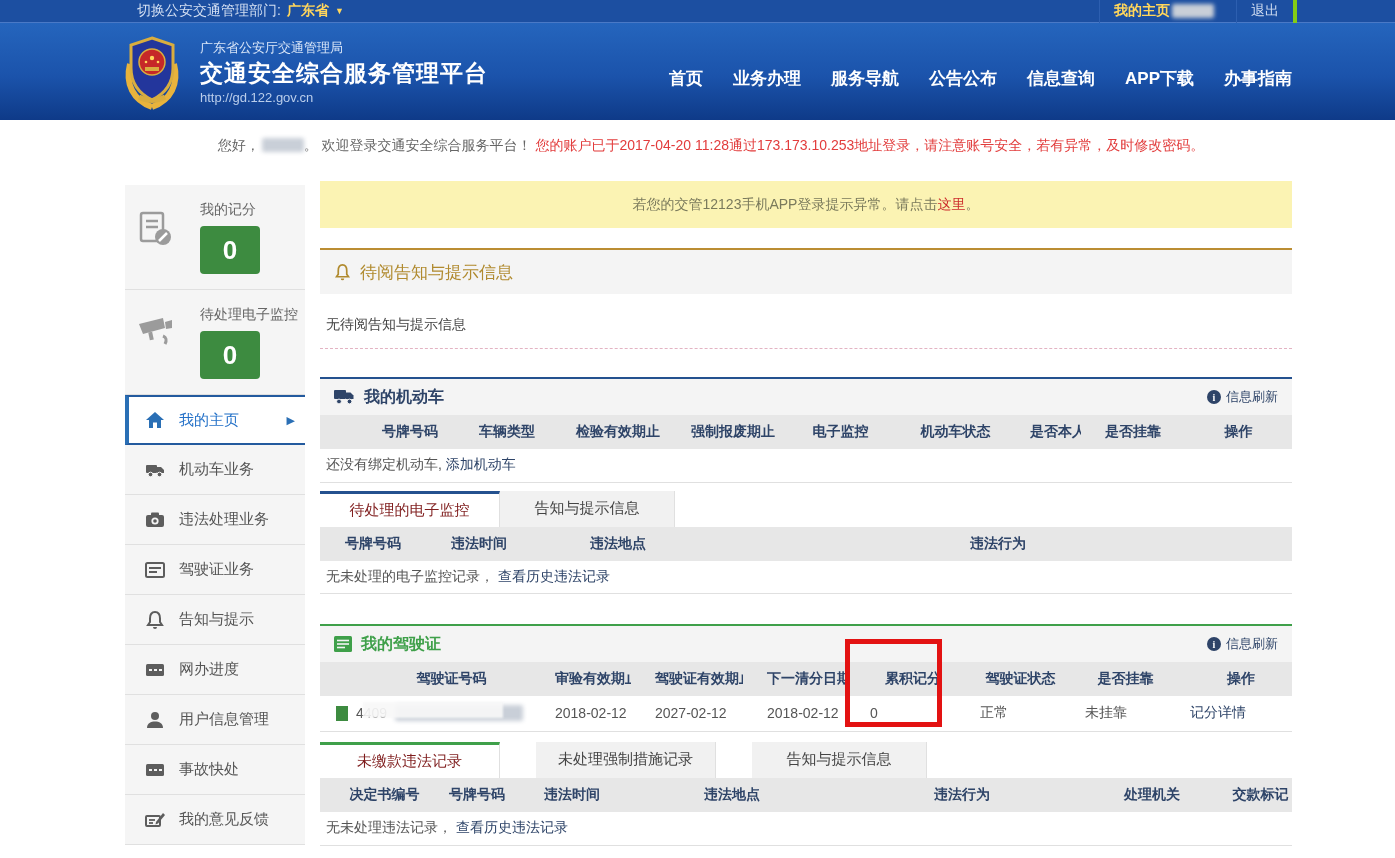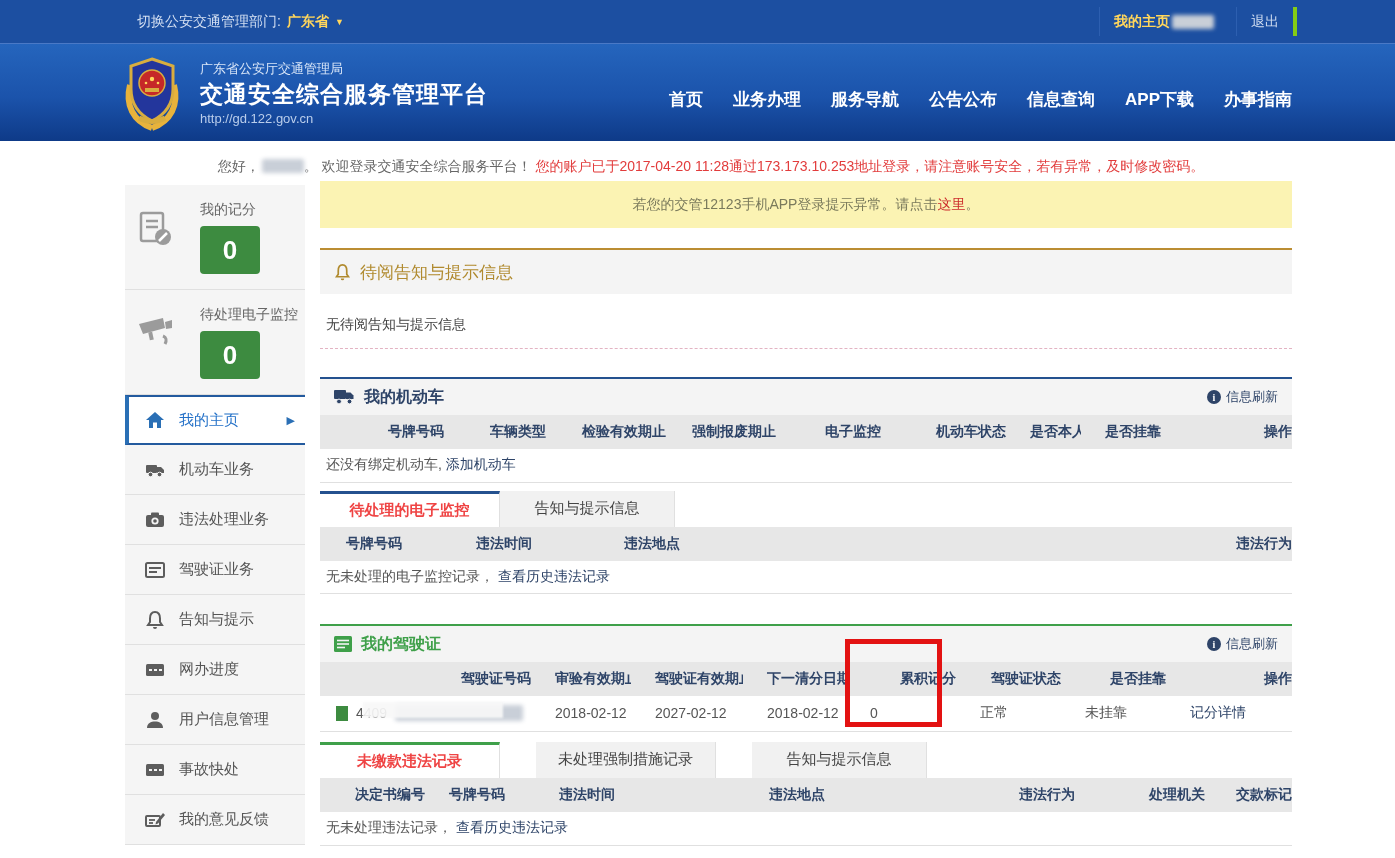--- a/index.html
+++ b/index.html
@@ -3,21 +3,21 @@
 <meta charset="utf-8">
 <style>
   * { margin:0; padding:0; box-sizing:border-box; }
   html,body { width:1395px; height:858px; }
   body {
     font-family:"Liberation Sans","DejaVu Sans",sans-serif;
     background:#fff; color:#555; position:relative; overflow:hidden;
   }
   
   .topbar {
-    height:44px; background:#1c4fa1; border-bottom:1px solid #4a79c6;
+    height:23px; background:#1c4fa1; border-bottom:1px solid #4a79c6;
     display:flex; align-items:center; justify-content:space-between;
     padding:0 98px 0 137px; font-size:14px; color:#d3dff2;
   }
   .topbar-left { display:flex; align-items:center; gap:6px; cursor:pointer; }
   .region { color:#ffd65c; font-weight:bold; }
   .caret { color:#ffd65c; font-size:9px; }
   .topbar-right { display:flex; align-items:stretch; height:29px; }
   .topbar-cell {
     display:flex; align-items:center; padding:0 14px;
     border-left:1px solid #2d5fb0; cursor:pointer;
@@ -100,41 +100,41 @@
     display:flex; align-items:center; justify-content:center;
   }
   .notices-body {
     padding:22px 0 14px 6px; font-size:14px; color:#444;
     border-bottom:1px dashed #e3b3c3;
   }
   
   table { width:100%; border-collapse:collapse; table-layout:fixed; }
   th {
     background:#e7e7e7; height:34px; font-size:14px; color:#2e4468;
-    text-align:right; padding-left:24px; font-weight:bold; white-space:nowrap; overflow:hidden;
+    text-align:center; padding-left:24px; font-weight:bold; white-space:nowrap; overflow:hidden;
   }
   th.pad-lg { padding-left:56px; }
   th.pad-lic { padding-left:52px; }
   td { height:33px; font-size:14px; color:#555; border-bottom:1px solid #e0e0e0; }
   td.empty-cell { padding-left:6px; }
   a.tbl-link { color:#2e4468; text-decoration:none; cursor:pointer; }
   .lic-cell { display:flex; align-items:center; gap:8px; padding-left:16px; }
   .lic-square { width:12px; height:15px; background:#3d8b40; flex:0 0 auto; }
   .redacted.lic { width:128px; height:16px; }
   td.pad { padding-left:24px; }
   
   .tabbar { margin-top:8px; display:flex; }
   .tabbar.t2 { margin-top:10px;gap:36px; }
   .tab {
     width:180px; height:36px; background:#f1f1f1; border-right:1px solid #e0e0e0;
     display:flex; align-items:center; justify-content:center;
     font-size:15px; color:#444; cursor:pointer;
   }
   .tab.w175 { width:175px; }
-  .tab.active { background:#fff; color:#ef4444;font-weight:bold; }
+  .tab.active { background:#fff; color:#7f1d1d; }
   .tab.active.navy  { border-top:3px solid #24518f; }
   .tab.active.green { border-top:3px solid #3fa04a; }
   
   .annotation-box {
     position:absolute; left:845px; top:639px; width:97px; height:88px;
     border:5px solid #e31212; pointer-events:none;
   }
   .blur-artifact {
     position:absolute; left:363px; top:702px; width:140px; height:16px;
     background:rgba(247,247,247,.92); filter:blur(1px);

